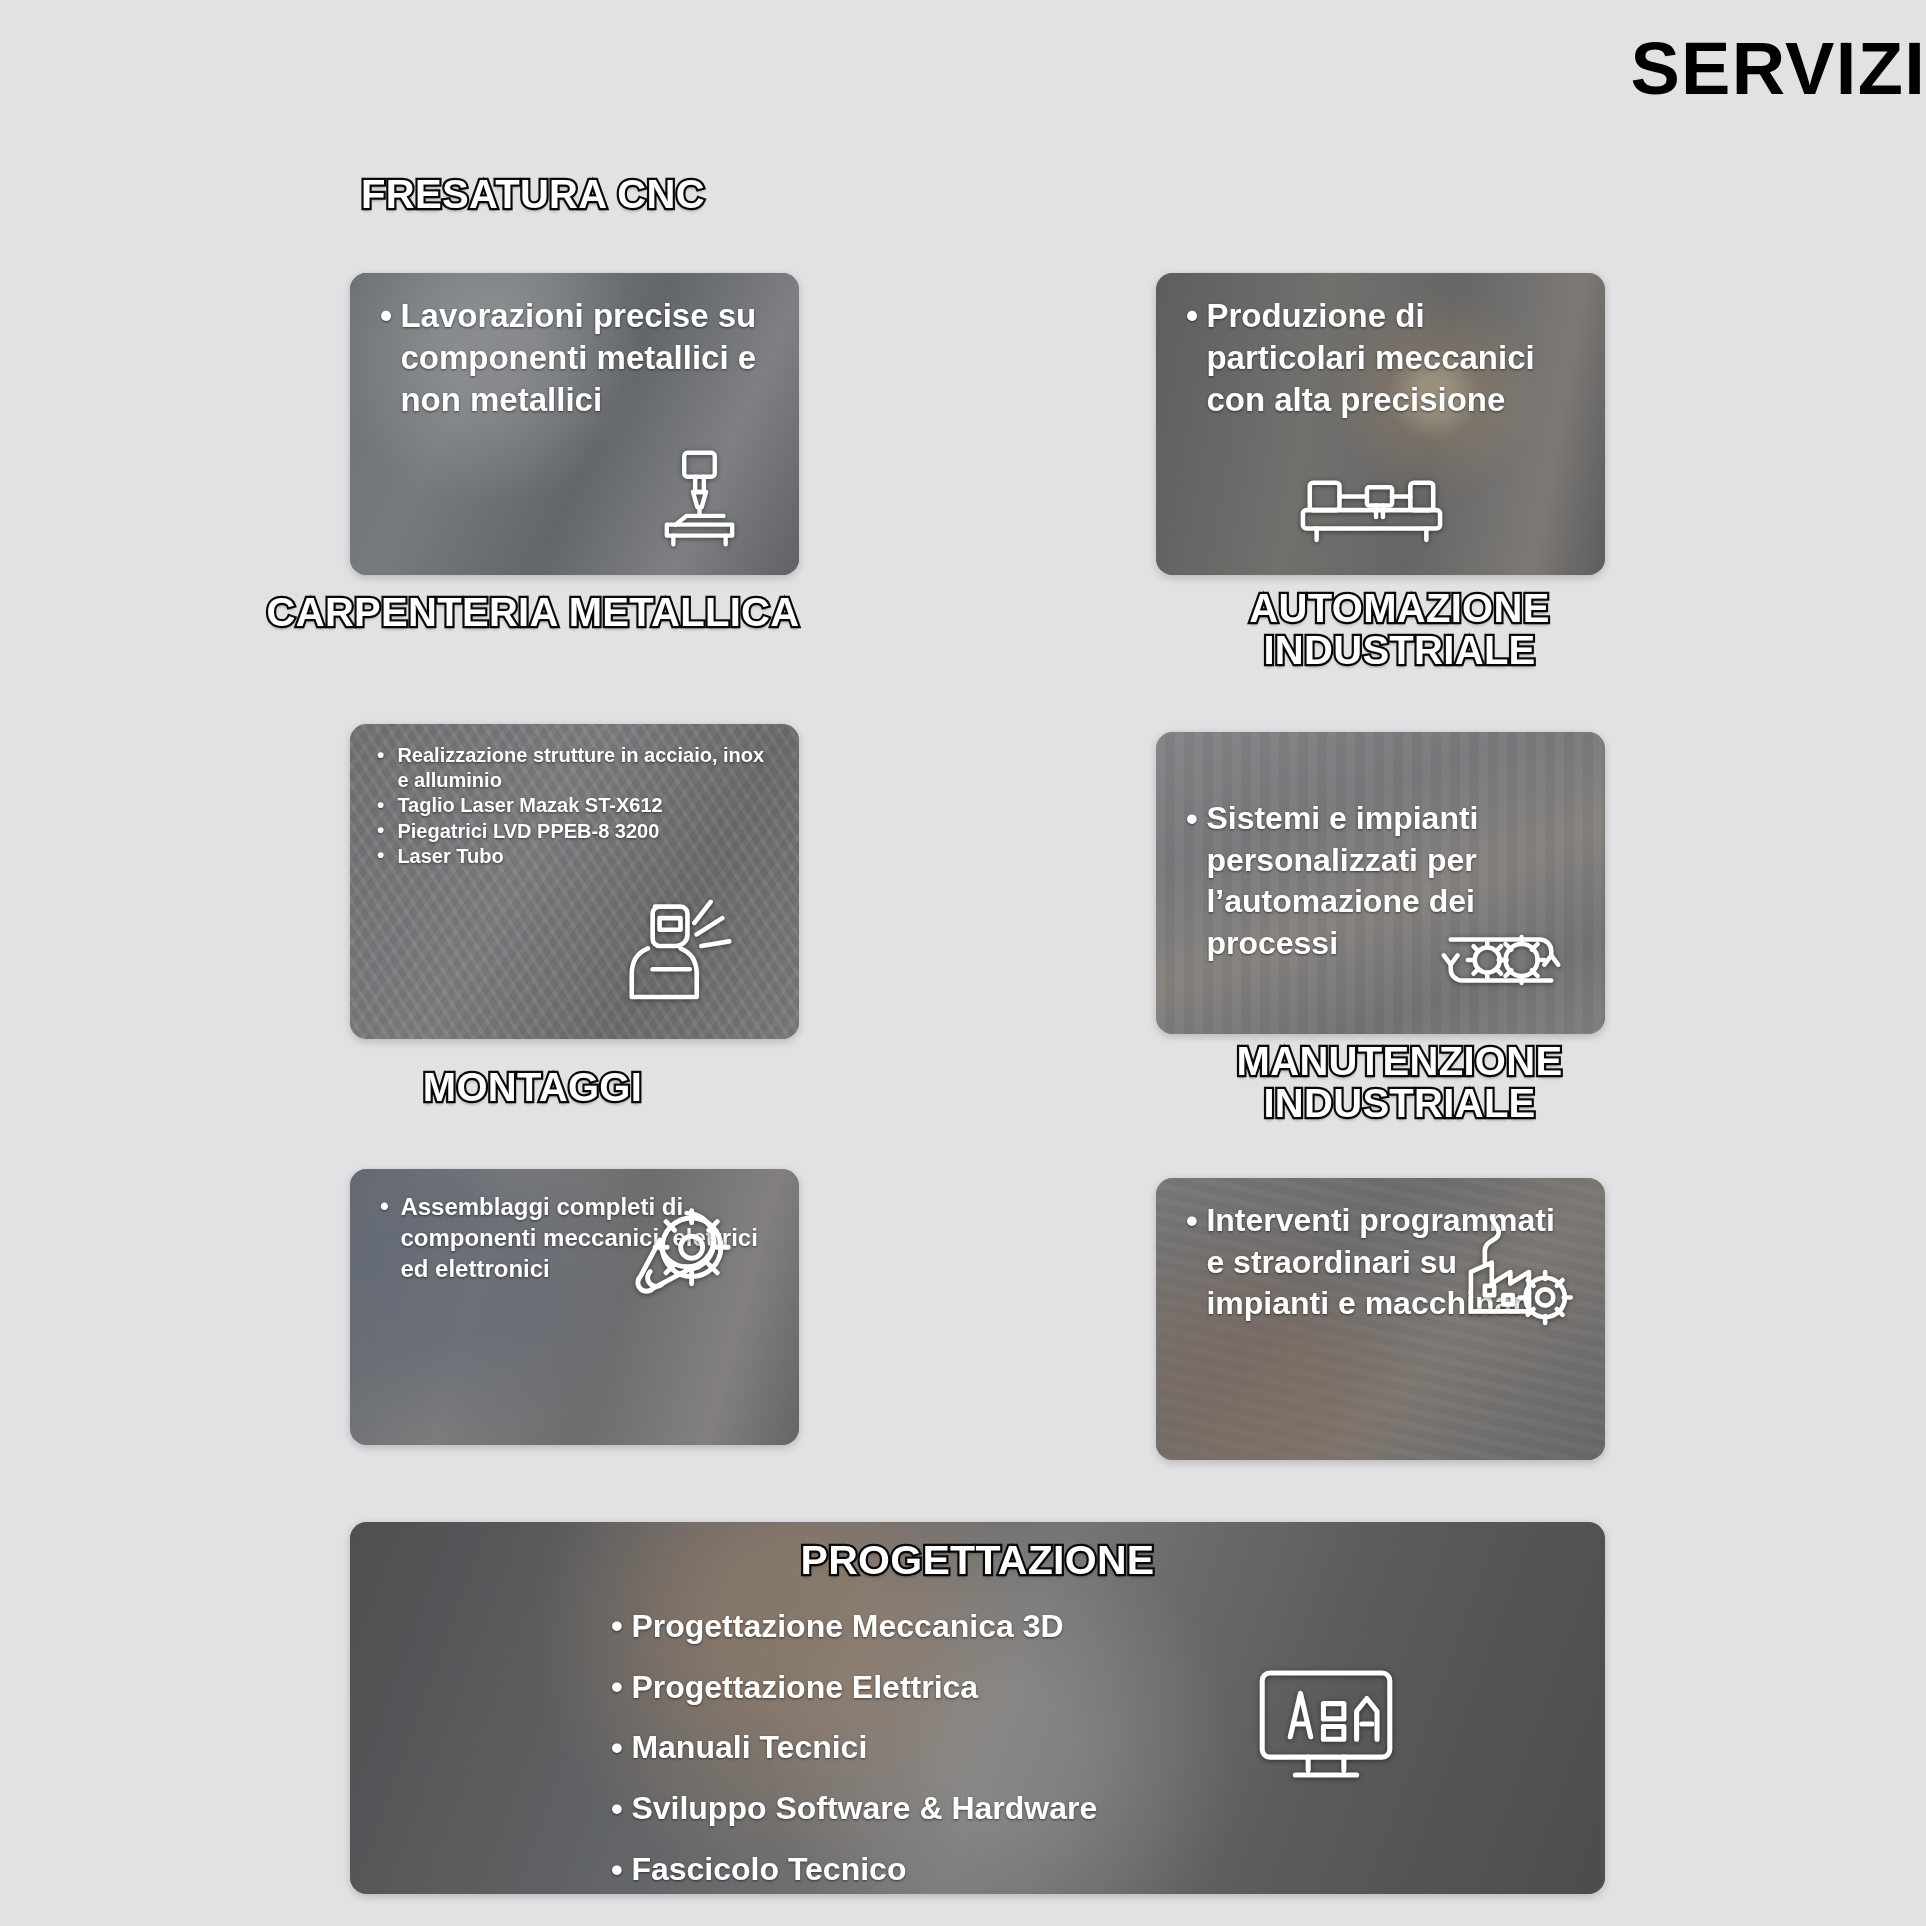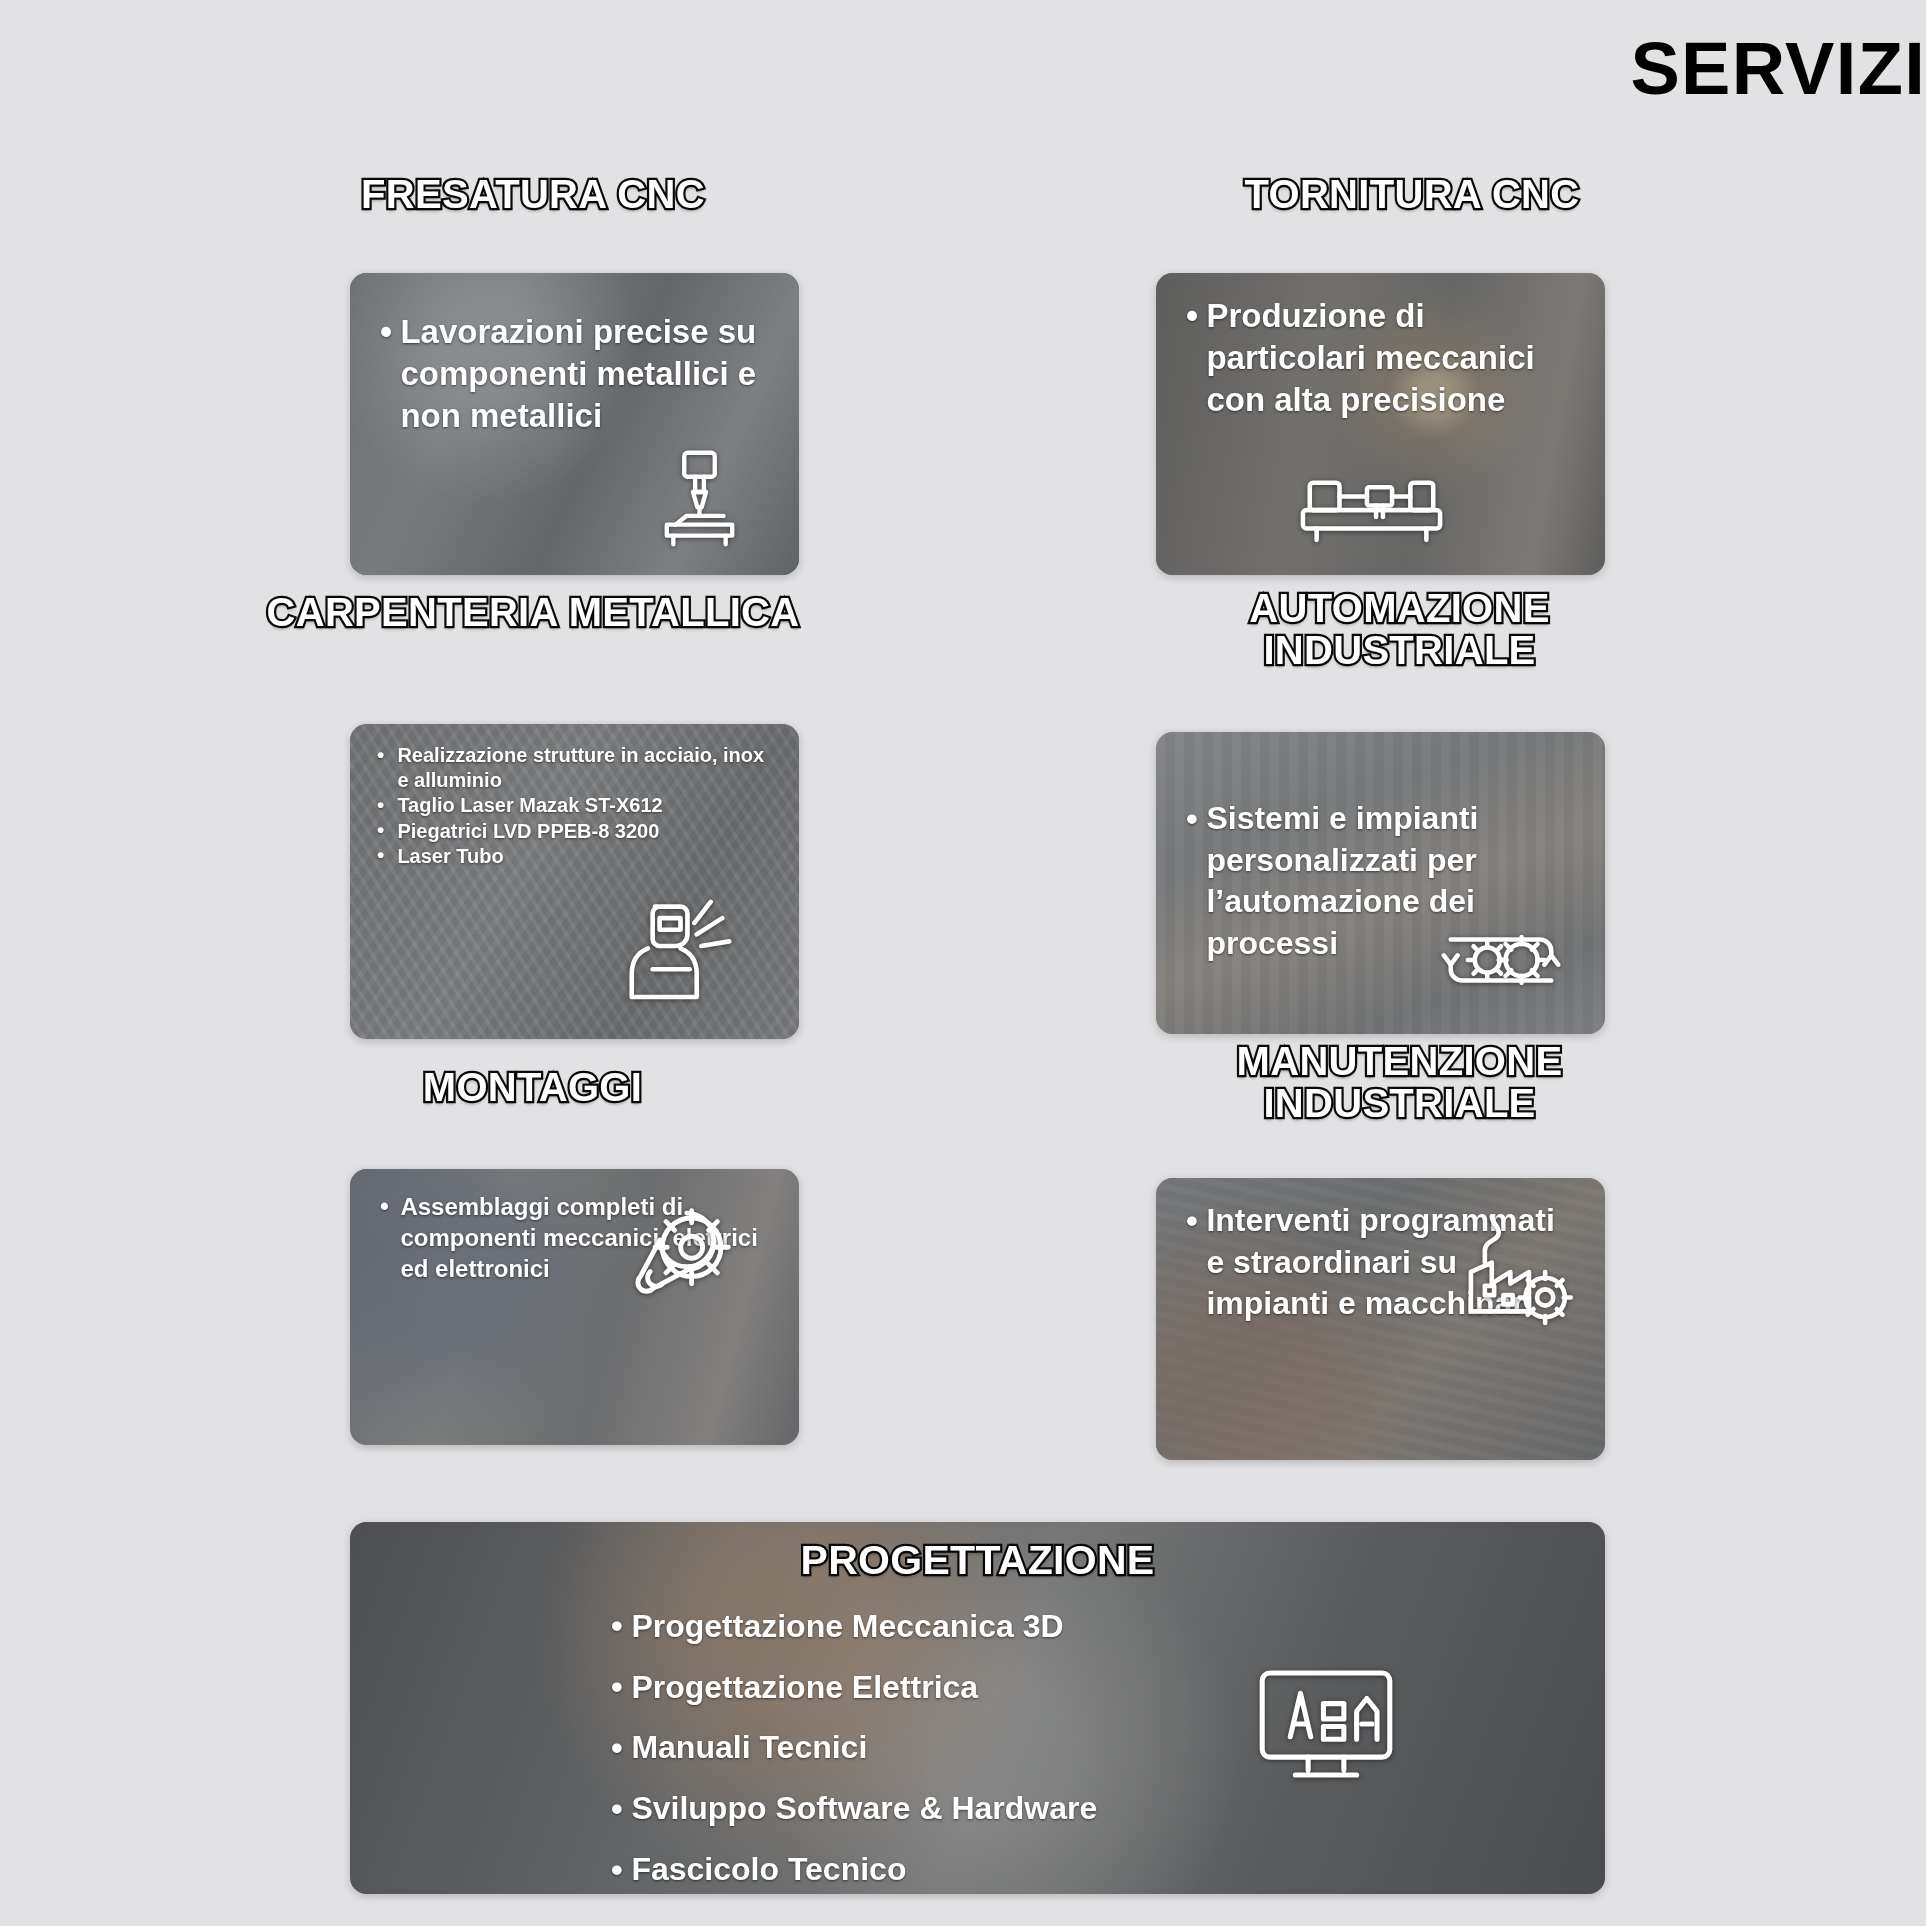--- a/index.html
+++ b/index.html
@@ -149,38 +149,37 @@
 <div class="page">
 
   <div class="main-title">SERVIZI</div>
 
   <div class="sec-title" style="left:212px; top:173px; width:642px;">FRESATURA CNC</div>
 
   <div class="card" style="left:350px; top:273px; width:449px; height:302px;">
     <div class="bg bg-mill"></div>
     <div class="veil"></div>
     <div class="content">
-      <ul class="bullets" style="font-size:33px; line-height:1.28;margin-top:16px;">
+      <ul class="bullets" style="font-size:33px; line-height:1.28;">
         <li>Lavorazioni precise su componenti metallici e non metallici</li>
       </ul>
     </div>
     <div class="icon-wrap" style="right:45px; bottom:22px;">
       <svg width="109" height="109" viewBox="0 0 100 100" fill="none" stroke="#ffffff" stroke-width="4" stroke-linejoin="round" stroke-linecap="round">
         <rect x="36" y="8" width="28" height="22" rx="3"></rect>
         <path d="M46 30 L46 44 L54 44 L54 30"></path>
         <path d="M44 44 L56 44 L52 58 L48 58 Z"></path>
         <path d="M50 58 L50 66"></path>
         <path d="M20 74 L80 74 L80 84 L20 84 Z"></path>
         <path d="M28 74 L38 66 L72 66"></path>
         <path d="M26 84 L26 92 M74 84 L74 92"></path>
       </svg>
     </div>
   </div>
 
-  <div class="sec-title" style="left:1091px; top:173px; width:642px;">TORNITURA CNC</div>
 
   <div class="card" style="left:1156px; top:273px; width:449px; height:302px;">
     <div class="bg bg-weldspark"></div>
     <div class="veil"></div>
     <div class="content">
       <ul class="bullets" style="font-size:33px; line-height:1.28;">
         <li>Produzione di particolari meccanici con alta precisione</li>
       </ul>
     </div>
     <div class="icon-wrap" style="left:135px; bottom:26px;">

